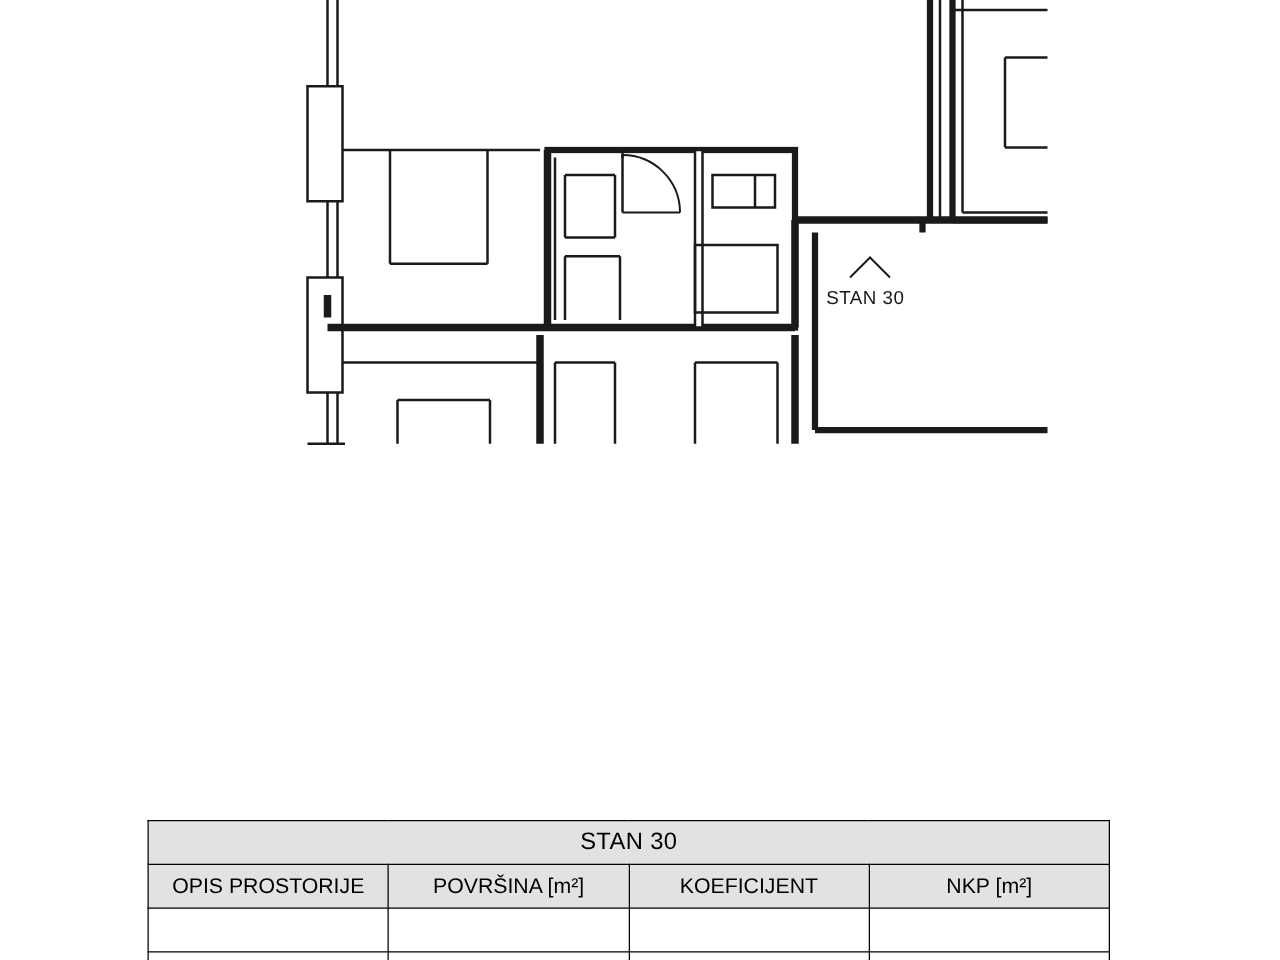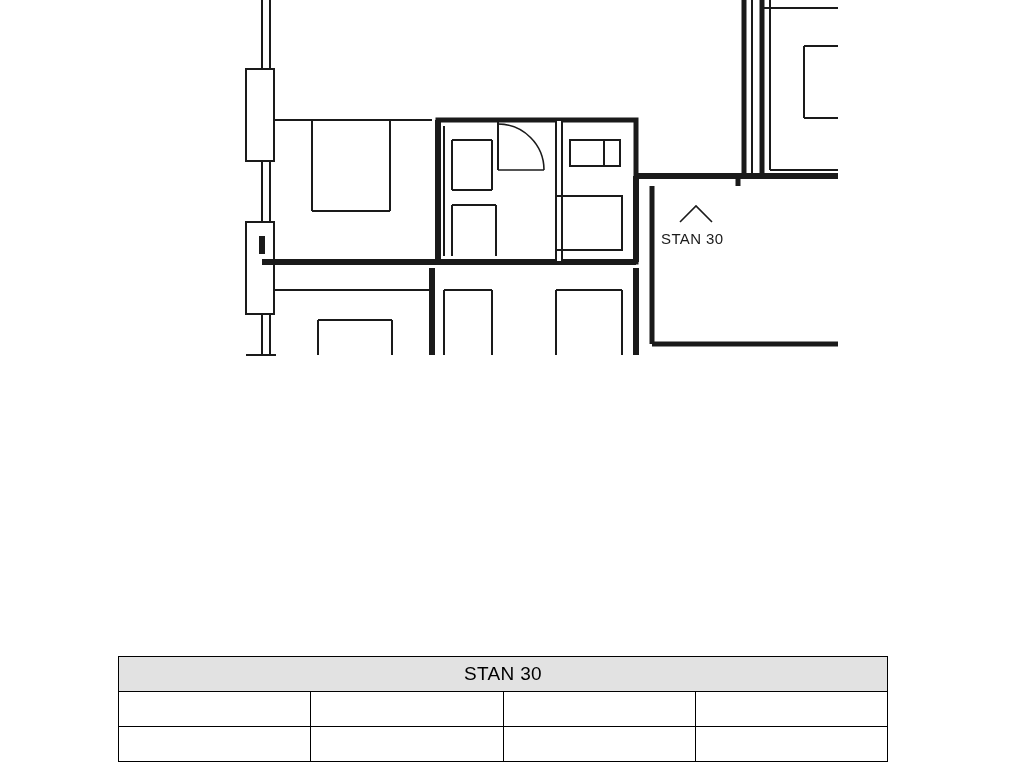--- a/index.html
+++ b/index.html
@@ -191,20 +191,26 @@
 
   <div class="plan-label" id="stan-marker-label">STAN 30</div>
 </div>
 
 <table id="spec-table">
   <tbody>
     <tr>
       <td class="title-cell" colspan="4">STAN 30</td>
     </tr>
     <tr>
+      <td class="head-cell col-1">OPIS PROSTORIJE</td>
+      <td class="head-cell col-2">POVRŠINA [m²]</td>
+      <td class="head-cell col-3">KOEFICIJENT</td>
+      <td class="head-cell col-4">NKP [m²]</td>
+    </tr>
+    <tr>
       <td class="body-cell col-1"></td>
       <td class="body-cell col-2"></td>
       <td class="body-cell col-3"></td>
       <td class="body-cell col-4"></td>
     </tr>
     <tr>
       <td class="body-cell col-1"></td>
       <td class="body-cell col-2"></td>
       <td class="body-cell col-3"></td>
       <td class="body-cell col-4"></td>

